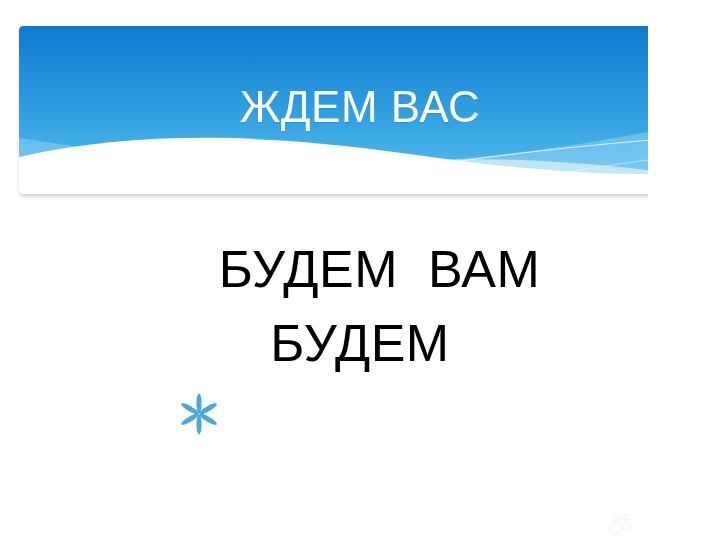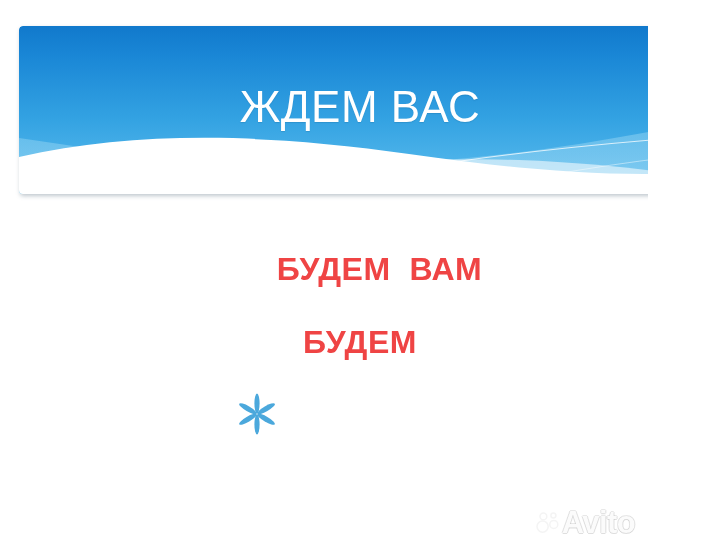--- a/index.html
+++ b/index.html
@@ -62,24 +62,24 @@
   #body-block {
     position: absolute;
     left: 0;
     top: 224px;
     width: 720px;
     text-align: center;
   }
 
   .body-line {
     display: block;
-    color: #ef4444;
+    color: #000000;
     font-family: "Liberation Sans", sans-serif;
-    font-size: 32px;
-    font-weight: bold;
+    font-size: 52px;
+    font-weight: normal;
     line-height: 73px;
     letter-spacing: 0.5px;
     white-space: pre;
   }
 
   .line-one-wrap {
     display: inline-flex;
     align-items: center;
     justify-content: center;
   }
@@ -185,16 +185,15 @@
     <span id="avito-mark-icon">
       <svg viewBox="0 0 26 26" xmlns="http://www.w3.org/2000/svg">
         <g fill="none" stroke="#F4F4F4" stroke-width="1.5">
           <circle cx="7.6" cy="16.6" r="5.6"></circle>
           <circle cx="8.4" cy="6.4" r="3.4"></circle>
           <circle cx="18.4" cy="5.6" r="2.5"></circle>
           <circle cx="18.8" cy="14.4" r="4.0"></circle>
         </g>
       </svg>
     </span>
-    <span id="avito-wordmark">Avito</span>
   </div>
 
 </div>
 
 </body></html>

